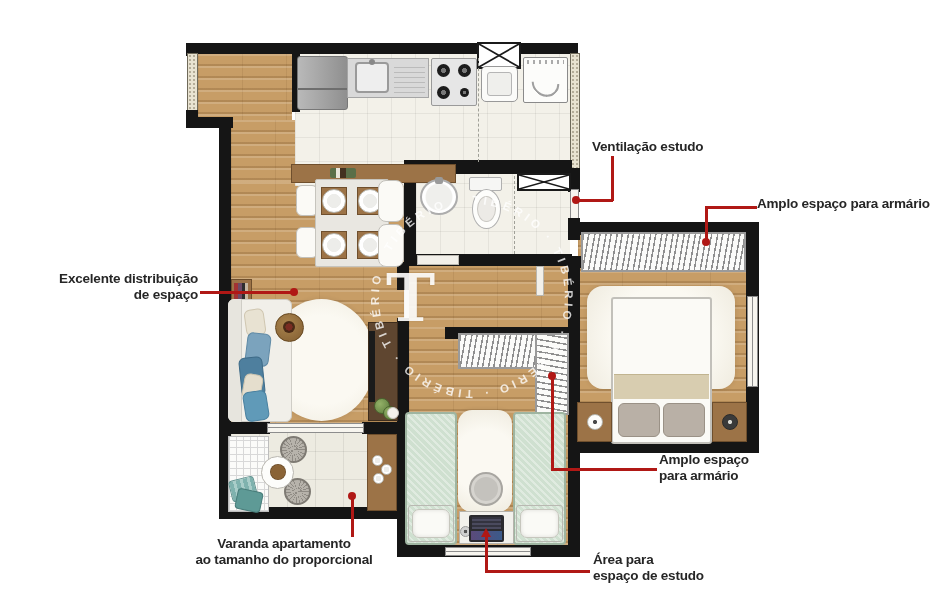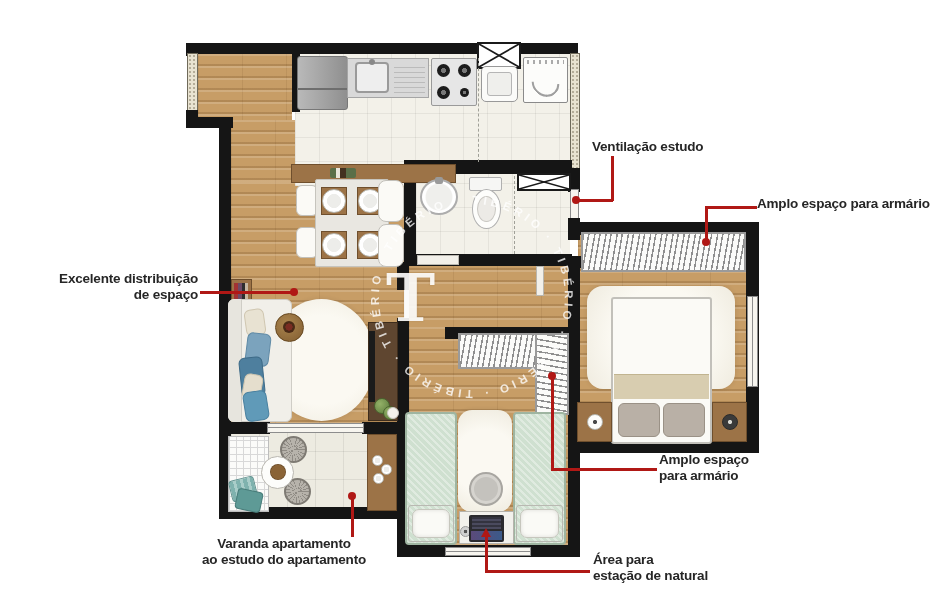--- a/index.html
+++ b/index.html
@@ -266,20 +266,20 @@
   <div class="lbl" style="left:659px;top:452px;">
     <span style="position:static;display:block;">Amplo espaço</span>
     <span style="position:static;display:block;">para armário</span>
   </div>
   <div class="lbl" style="left:30px;top:271px;width:168px;text-align:right;">
     <span style="position:static;display:block;">Excelente distribuição</span>
     <span style="position:static;display:block;">de espaço</span>
   </div>
   <div class="lbl" style="left:175px;top:536px;width:218px;text-align:center;">
     <span style="position:static;display:block;">Varanda apartamento</span>
-    <span style="position:static;display:block;">ao estudo do apartamento</span>
+    <span style="position:static;display:block;">ao tamanho do proporcional</span>
   </div>
   <div class="lbl" style="left:593px;top:552px;">
     <span style="position:static;display:block;">Área para</span>
-    <span style="position:static;display:block;">estação de natural</span>
+    <span style="position:static;display:block;">espaço de estudo</span>
   </div>
 
 </div>
 
 </body></html>

